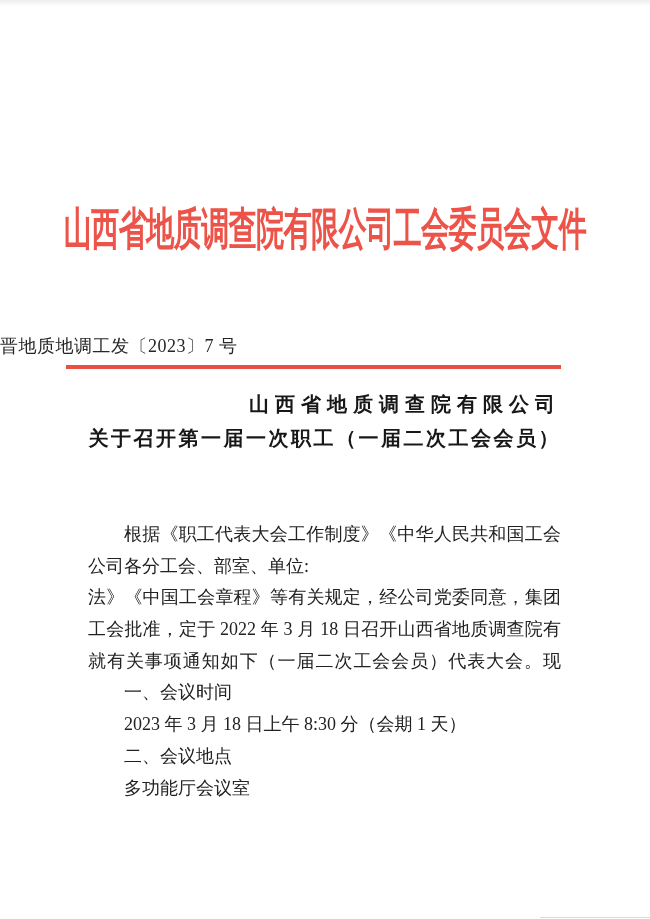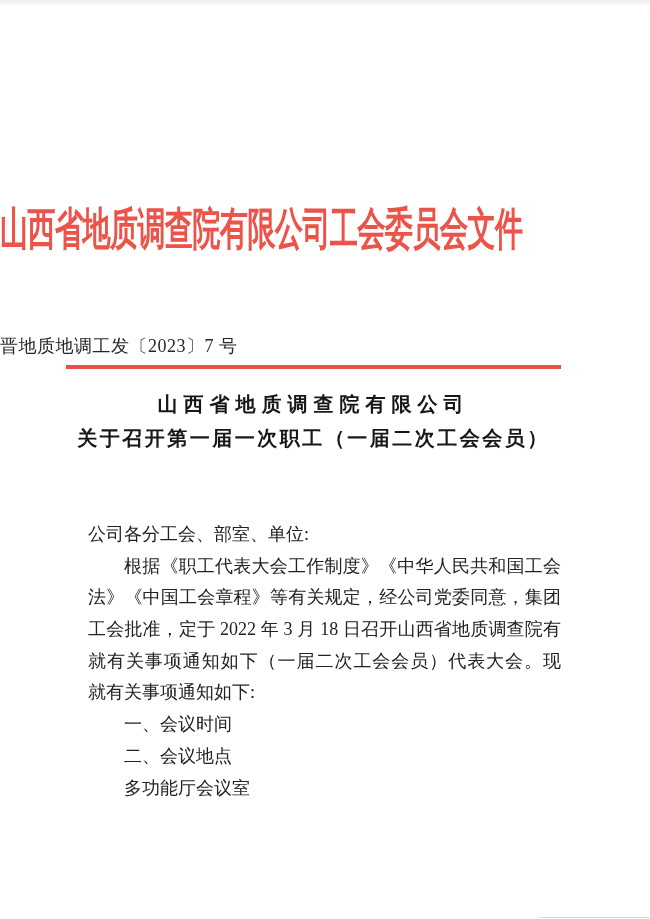--- a/index.html
+++ b/index.html
@@ -28,20 +28,21 @@
     bottom: 1px; right: 0;
     width: 110px; height: 1px;
     background: #dcd9d9;
   }
   
   .red-header {
     position: absolute;
     top: 199px;
     left: 0;
     width: 650px;
+    text-align: center;
     white-space: nowrap;
   }
   .red-header-text {
     display: inline-block;
     font-size: 28px;
     font-weight: 700;
     letter-spacing: -0.5px;
     color: #ec5349;
     transform: scale(1, 1.6);
     transform-origin: center top;
@@ -67,21 +68,21 @@
     width: 495px;
     height: 4px;
     background: #e84f45;
   }
   
   .title-block {
     position: absolute;
     top: 387px;
     left: 66px;
     width: 495px;
-    text-align: center;
+    text-align: right;
     font-weight: 700;
     font-size: 20px;
     line-height: 34px;
     color: #171717;
   }
   .title-block .t1 { letter-spacing: 6px; }
   .title-block .t2 { letter-spacing: 2.5px; }
   .title-block .t3 { letter-spacing: 1px; }
   
   .body-block {
@@ -122,26 +123,26 @@
   <div class="doc-number">晋地质地调工发〔2023〕7 号</div>
 
   <div class="red-rule"></div>
 
   <div class="title-block">
     <div class="t1">山西省地质调查院有限公司</div>
     <div class="t2">关于召开第一届一次职工（一届二次工会会员）</div>
   </div>
 
   <div class="body-block">
+    <div class="ln just ind">根据《职工代表大会工作制度》《中华人民共和国工会</div>
     <div class="ln">公司各分工会、部室、单位:</div>
-    <div class="ln just ind">根据《职工代表大会工作制度》《中华人民共和国工会</div>
     <div class="ln just">法》《中国工会章程》等有关规定，经公司党委同意，集团</div>
     <div class="ln just">工会批准，定于 2022 年 3 月 18 日召开山西省地质调查院有</div>
     <div class="ln just">就有关事项通知如下（一届二次工会会员）代表大会。现</div>
-    <div class="ln">就有关事项通知如下:</div>
     <div class="ln ind">一、会议时间</div>
+    <div class="ln ind">2023 年 3 月 18 日上午 8:30 分（会期 1 天）</div>
     <div class="ln ind">二、会议地点</div>
     <div class="ln ind">多功能厅会议室</div>
   </div>
 
   <div class="scan-bottom"></div>
 
 </div>
 
 </body></html>

